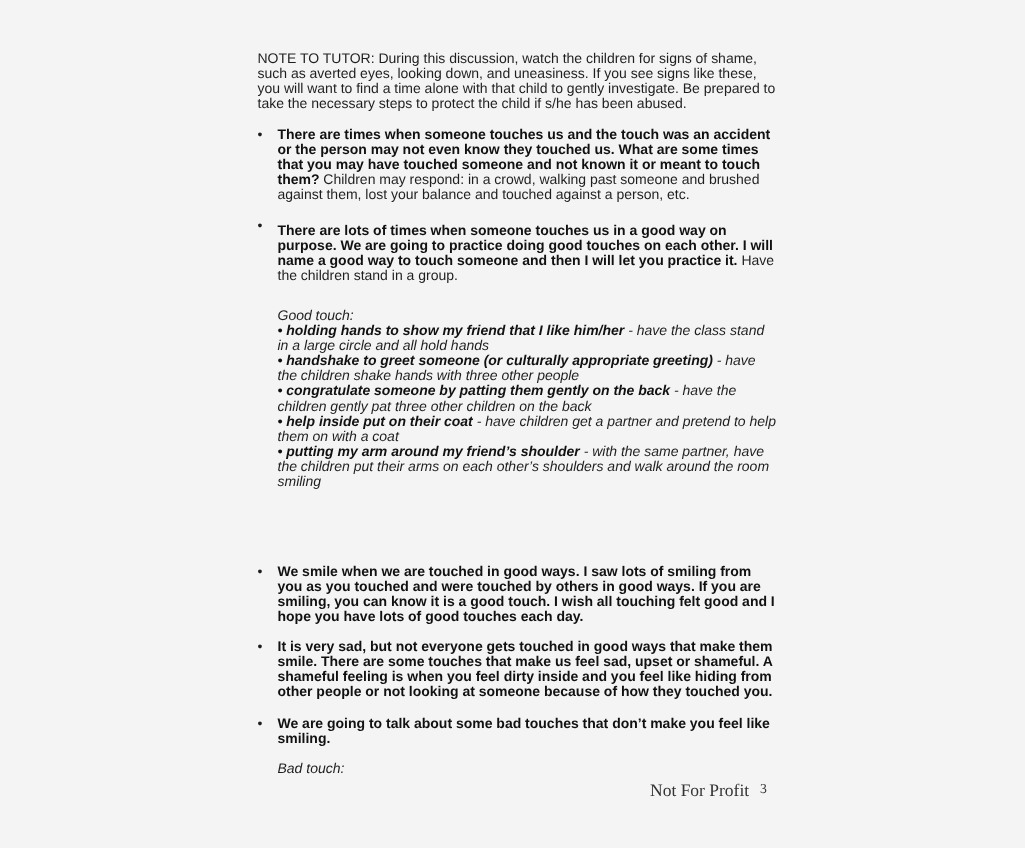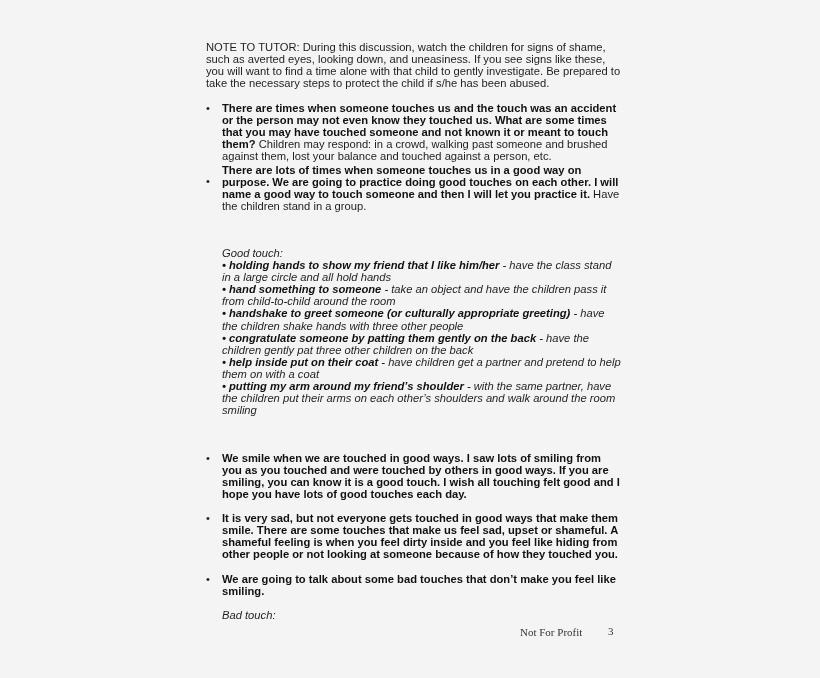--- a/index.html
+++ b/index.html
@@ -7,39 +7,38 @@
     width:820px; height:678px; background:#f4f4f4; position:relative; overflow:hidden;
     font-family:"Liberation Sans", sans-serif; color:#1e1e1e;
   }
   .page { position:absolute; left:0; top:0; width:820px; height:678px; }
   .p { position:absolute; font-size:11.2px; line-height:12.1px; width:420px; }
   .note { left:206px; top:41px; }
   .bullet { position:absolute; left:206px; width:10px; font-size:11.2px; line-height:12.1px; }
   .btext { left:222px; width:400px; }
   b { font-weight:bold; color:#111; }
   .sub { left:222px; width:400px;font-style:italic; }
-  .footer { position:absolute; top:626px; left:520px; font-family:"Liberation Serif", serif; font-size:11px; color:#333; }
+  .footer { position:absolute; top:626px; left:520px; font-family:"Liberation Serif", serif; font-size:14px; color:#333; }
   .pagenum { position:absolute; top:625px; left:608px; font-family:"Liberation Serif", serif; font-size:11px; color:#333; }
 </style>
 </head>
 <body>
 
 <div class="page">
   <div class="p note">NOTE TO TUTOR: During this discussion, watch the children for signs of shame, such as averted eyes, looking down, and uneasiness. If you see signs like these, you will want to find a time alone with that child to gently investigate. Be prepared to take the necessary steps to protect the child if s/he has been abused.</div>
 
   <span class="bullet" style="top:102px">•</span>
   <div class="p btext" style="top:102px"><b>There are times when someone touches us and the touch was an accident or the person may not even know they touched us. What are some times that you may have touched someone and not known it or meant to touch them?</b><span> Children may respond: in a crowd, walking past someone and brushed against them, lost your balance and touched against a person, etc.</span></div>
 
   <span class="bullet" style="top:175px">•</span>
-  <div class="p btext" style="top:164px"><b>There are lots of times when someone touches us in a good way on purpose. We are going to practice doing good touches on each other. I will name a good way to touch someone and then I will let you practice it.</b><span> Have the children stand in a group.</span></div>
+  <div class="p btext" style="top:179px"><b>There are lots of times when someone touches us in a good way on purpose. We are going to practice doing good touches on each other. I will name a good way to touch someone and then I will let you practice it.</b><span> Have the children stand in a group.</span></div>
 
   <div class="p sub" style="top:247px">
     <div>Good touch:</div>
     <div><b>• holding hands to show my friend that I like him/her</b><span> - have the class stand in a large circle and all hold hands</span></div>
-    <div><b>• hand something to someone</b><span> - take an object and have the children pass it from child-to-child around the room</span></div>
     <div><b>• handshake to greet someone (or culturally appropriate greeting)</b><span> - have the children shake hands with three other people</span></div>
     <div><b>• congratulate someone by patting them gently on the back</b><span> - have the children gently pat three other children on the back</span></div>
     <div><b>• help inside put on their coat</b><span> - have children get a partner and pretend to help them on with a coat</span></div>
     <div><b>• putting my arm around my friend’s shoulder</b><span> - with the same partner, have the children put their arms on each other’s shoulders and walk around the room smiling</span></div>
   </div>
 
   <span class="bullet" style="top:452px">•</span>
   <div class="p btext" style="top:452px"><b>We smile when we are touched in good ways. I saw lots of smiling from you as you touched and were touched by others in good ways. If you are smiling, you can know it is a good touch. I wish all touching felt good and I hope you have lots of good touches each day.</b></div>
 
   <span class="bullet" style="top:512px">•</span>

